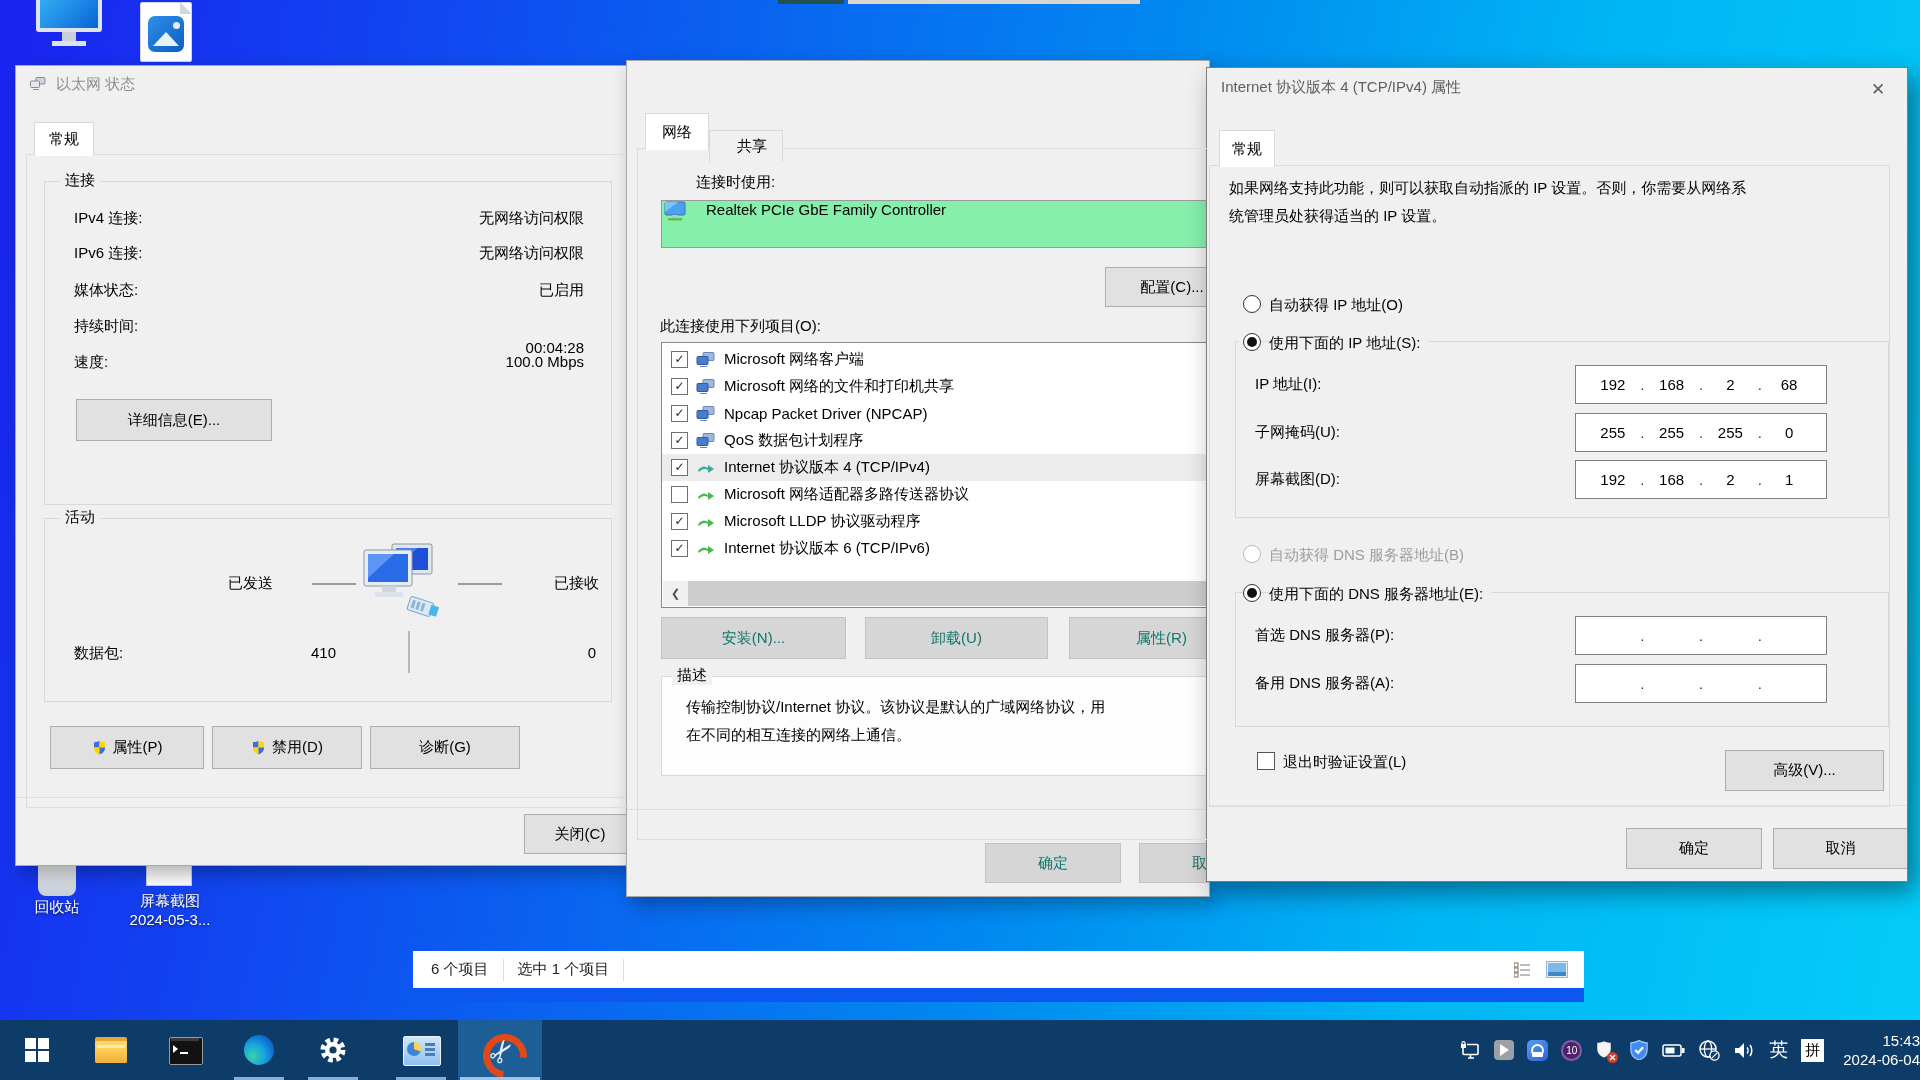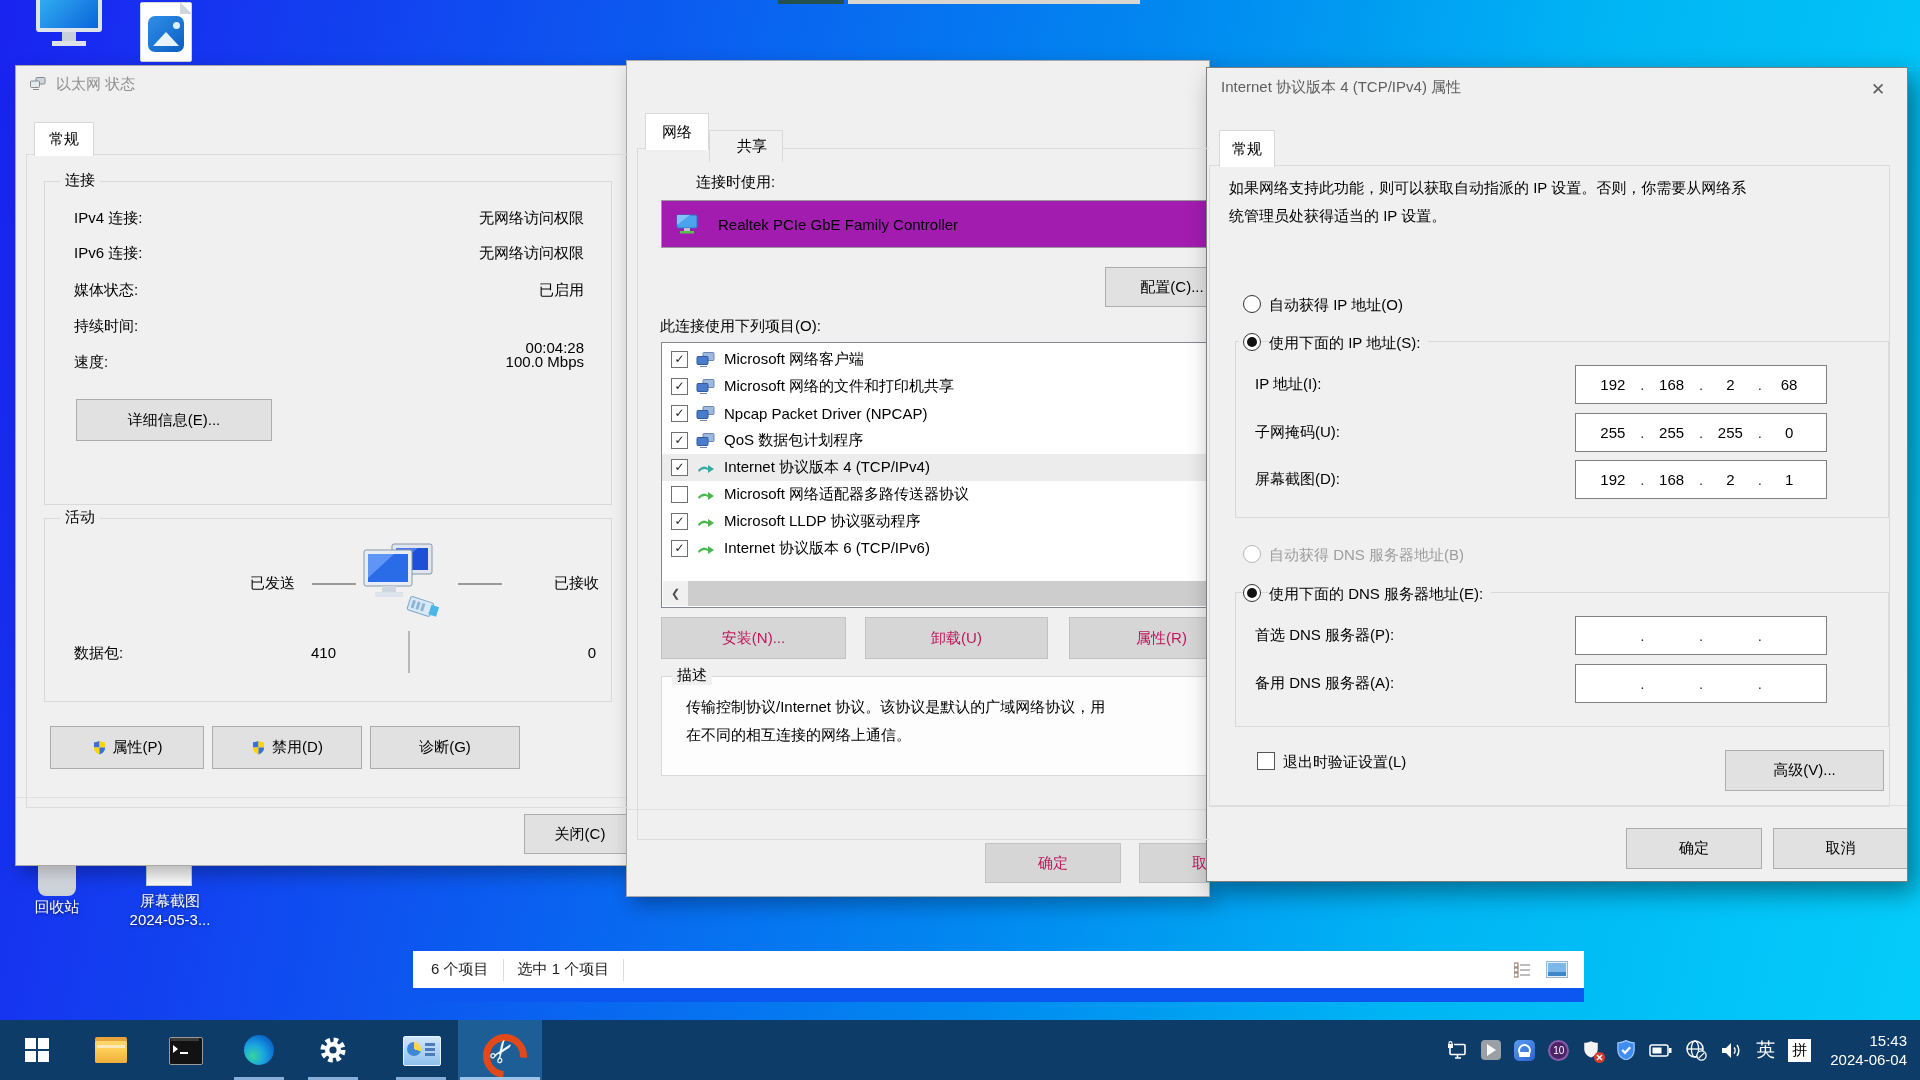--- a/index.html
+++ b/index.html
@@ -14,21 +14,21 @@
   .tb{position:absolute;left:0;top:0;right:0;height:36px;display:flex;align-items:center;gap:9px;padding:0 14px;}
   .tbtitle{color:#8f8f8f;font-size:15px;white-space:nowrap;}
   .w.active .tbtitle{color:#5f5f5f;}
   .xbtn{position:absolute;top:10px;right:18px;width:22px;height:22px;display:flex;align-items:center;justify-content:center;color:#5f5f5f;font-size:17px;}
   .tab{position:absolute;background:#f0f0f0;border:1px solid #d9d9d9;border-bottom:none;display:flex;align-items:center;justify-content:center;font-size:15px;z-index:3;}
   .tab.on{background:#fff;}
   .panel{position:absolute;border:1px solid #dcdcdc;background:transparent;z-index:1;}
   .gb{position:absolute;border:1px solid #d9d9d9;}
   .gl{position:absolute;top:-11px;background:#f0f0f0;padding:0 5px;white-space:nowrap;}
   .btn{position:absolute;background:#e1e1e1;border:1px solid #adadad;display:flex;align-items:center;justify-content:center;gap:6px;font-size:15px;white-space:nowrap;}
-  .btn.dis{background:#d6d6d6;border-color:#c2c2c2;color:#be185d;}
+  .btn.dis{background:#d6d6d6;border-color:#c2c2c2;color:#0f766e;}
   .lbl{position:absolute;white-space:nowrap;}
   .val{position:absolute;white-space:nowrap;text-align:right;}
   .sep{position:absolute;left:0;right:0;border-top:1px solid #e0e0e0;}
   
   .radio{position:absolute;width:16px;height:16px;border:1px solid #333;border-radius:50%;background:#fff;}
   .radio.sel::after{content:"";position:absolute;inset:3px;background:#111;border-radius:50%;}
   .radio.dis{border-color:#b8b8b8;}
   .ckb{position:absolute;width:16px;height:16px;border:1px solid #555;background:#fff;}
   
   .ipf{position:absolute;background:#fff;border:1px solid #808080;display:flex;align-items:center;padding:0 12px;}
@@ -47,21 +47,21 @@
   .dlabel{position:absolute;color:#fff;text-align:center;text-shadow:0 1px 3px rgba(0,0,0,.65);font-size:15px;white-space:nowrap;}
   
   .statusbar{position:absolute;left:413px;top:951px;width:1171px;height:37px;background:#fff;display:flex;align-items:center;color:#222;}
   .sdiv{width:1px;height:22px;background:#dcdcdc;margin:0 14px;}
   
   #taskbar{position:absolute;left:0;bottom:0;width:1920px;height:60px;background:#0d3c69;display:flex;align-items:stretch;z-index:50;}
   .ttile{width:74px;display:flex;align-items:center;justify-content:center;position:relative;}
   .ttile.run::after{content:"";position:absolute;bottom:0;left:12px;right:12px;height:3px;background:#86aed6;}
   .ttile.on{background:#1d5e97;}
   .ttile.on::after{content:"";position:absolute;bottom:0;left:2px;right:2px;height:3px;background:#9cc3e8;}
-  .tray{margin-left:auto;display:flex;align-items:center;gap:13px;padding-right:13px;}
+  .tray{margin-left:auto;display:flex;align-items:center;gap:13px;padding-right:0;}
   .clock{color:#fff;text-align:right;font-size:15px;line-height:19px;margin-left:6px;}
   .lang{color:#fff;font-size:19px;}
   .imebox{width:23px;height:23px;background:#fff;color:#000;display:flex;align-items:center;justify-content:center;font-size:15px;}
   svg{display:block;}
 </style>
 </head>
 <body>
 
 <div id="screen">
 
@@ -147,21 +147,21 @@
     <span class="val" style="right:44px;top:215px;">已启用</span>
     <span class="lbl" style="left:58px;top:251px;">持续时间:</span>
     <span class="val" style="right:44px;top:251px;margin-top:22px;">00:04:28</span>
     <span class="lbl" style="left:58px;top:287px;">速度:</span>
     <span class="val" style="right:44px;top:287px;">100.0 Mbps</span>
     <div class="btn" style="left:60px;top:333px;width:194px;height:40px;">详细信息(E)...</div>
 
     <div class="gb" style="left:28px;top:452px;width:566px;height:182px;">
       <span class="gl" style="left:15px;">活动</span>
     </div>
-    <span class="lbl" style="left:234px;top:508px;">已发送</span>
+    <span class="lbl" style="left:212px;top:508px;">已发送</span>
     <div class="abs" style="left:296px;top:517px;width:44px;border-top:2px solid #9a9a9a;"></div>
     <span class="abs" style="left:346px;top:476px;">
       <svg width="84" height="80" viewBox="0 0 84 80">
         <rect x="30" y="2" width="40" height="30" rx="2" fill="#dfe6ee" stroke="#8896a6"></rect>
         <rect x="34" y="6" width="32" height="22" fill="#1e4fd8"></rect>
         <path d="M34 6 L56 6 L34 24 Z" fill="#4a7cf0"></path>
         <rect x="2" y="8" width="48" height="36" rx="2" fill="#e8edf3" stroke="#8896a6"></rect>
         <rect x="6" y="12" width="40" height="28" fill="#2a6be8"></rect>
         <path d="M6 12 L32 12 L6 36 Z" fill="#5f95f5"></path>
         <rect x="20" y="44" width="14" height="6" fill="#cfd6df"></rect>
@@ -223,21 +223,21 @@
     <div class="sep" style="top:731px;"></div>
     <div class="btn" style="left:508px;top:748px;width:110px;height:38px;">关闭(C)</div>
   </div>
 
   <div class="w" id="win2" style="left:626px;top:60px;width:582px;height:835px;">
     <div class="tab on" style="left:18px;top:52px;width:62px;height:36px;">网络</div>
     <div class="tab" style="left:82px;top:69px;width:60px;height:31px;padding-left:12px;">共享</div>
     <div class="panel" style="left:10px;top:87px;width:640px;height:690px;"></div>
 
     <span class="lbl" style="left:33px;top:112px;margin-left:36px;">连接时使用:</span>
-    <div class="abs" style="left:34px;top:139px;width:560px;height:48px;background:#a21caf;border:1px solid #9a9a9a;display:flex;align-items:center;gap:18px;padding-left:14px;box-sizing:border-box;">
+    <div class="abs" style="left:34px;top:139px;width:560px;height:48px;background:#86efac;border:1px solid #9a9a9a;display:flex;align-items:flex-start;gap:18px;padding-left:2px;box-sizing:border-box;">
       <span>
         <svg width="24" height="20" viewBox="0 0 24 20">
             <rect x="1" y="1" width="20" height="13" rx="1.5" fill="#4aa3ec" stroke="#2b72c8"></rect>
             <path d="M1 1 L14 1 L1 11 Z" fill="#7fc2f5"></path>
             <rect x="8" y="14" width="6" height="3" fill="#b9c2cc"></rect>
             <rect x="4" y="17" width="14" height="2.5" fill="#58c24c"></rect>
           </svg>
       </span>
       <span>Realtek PCIe GbE Family Controller</span>
     </div>

